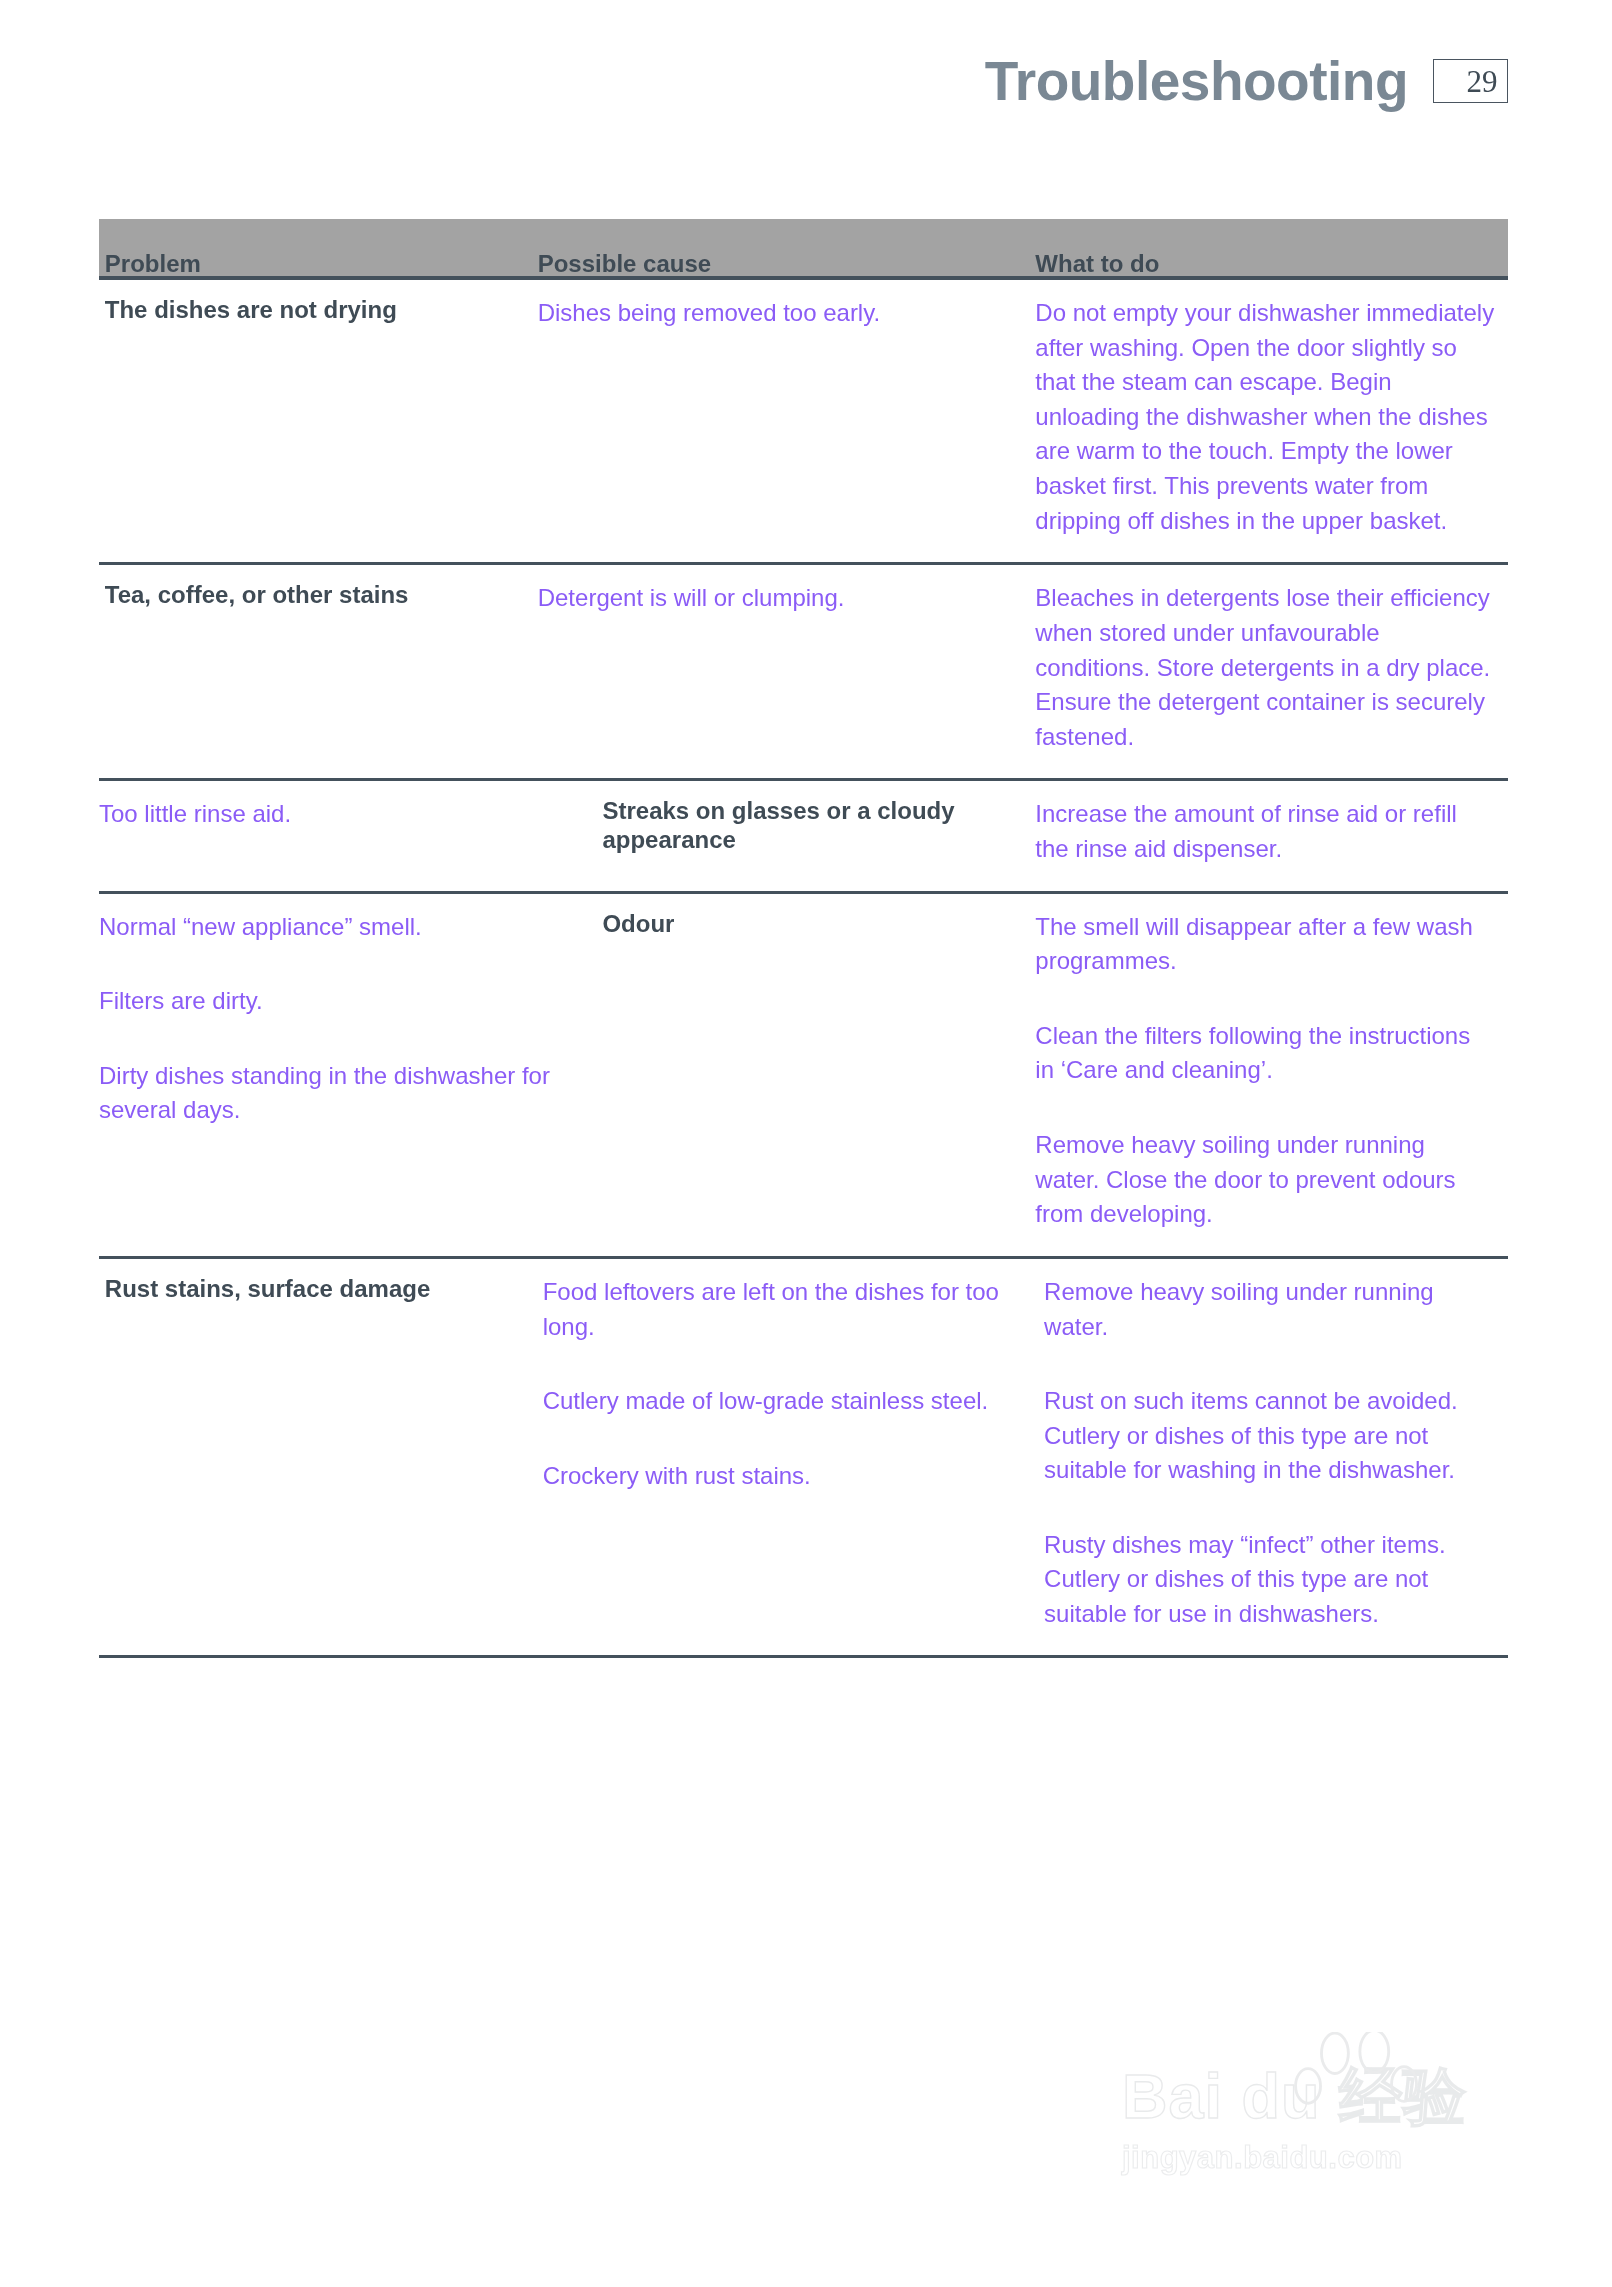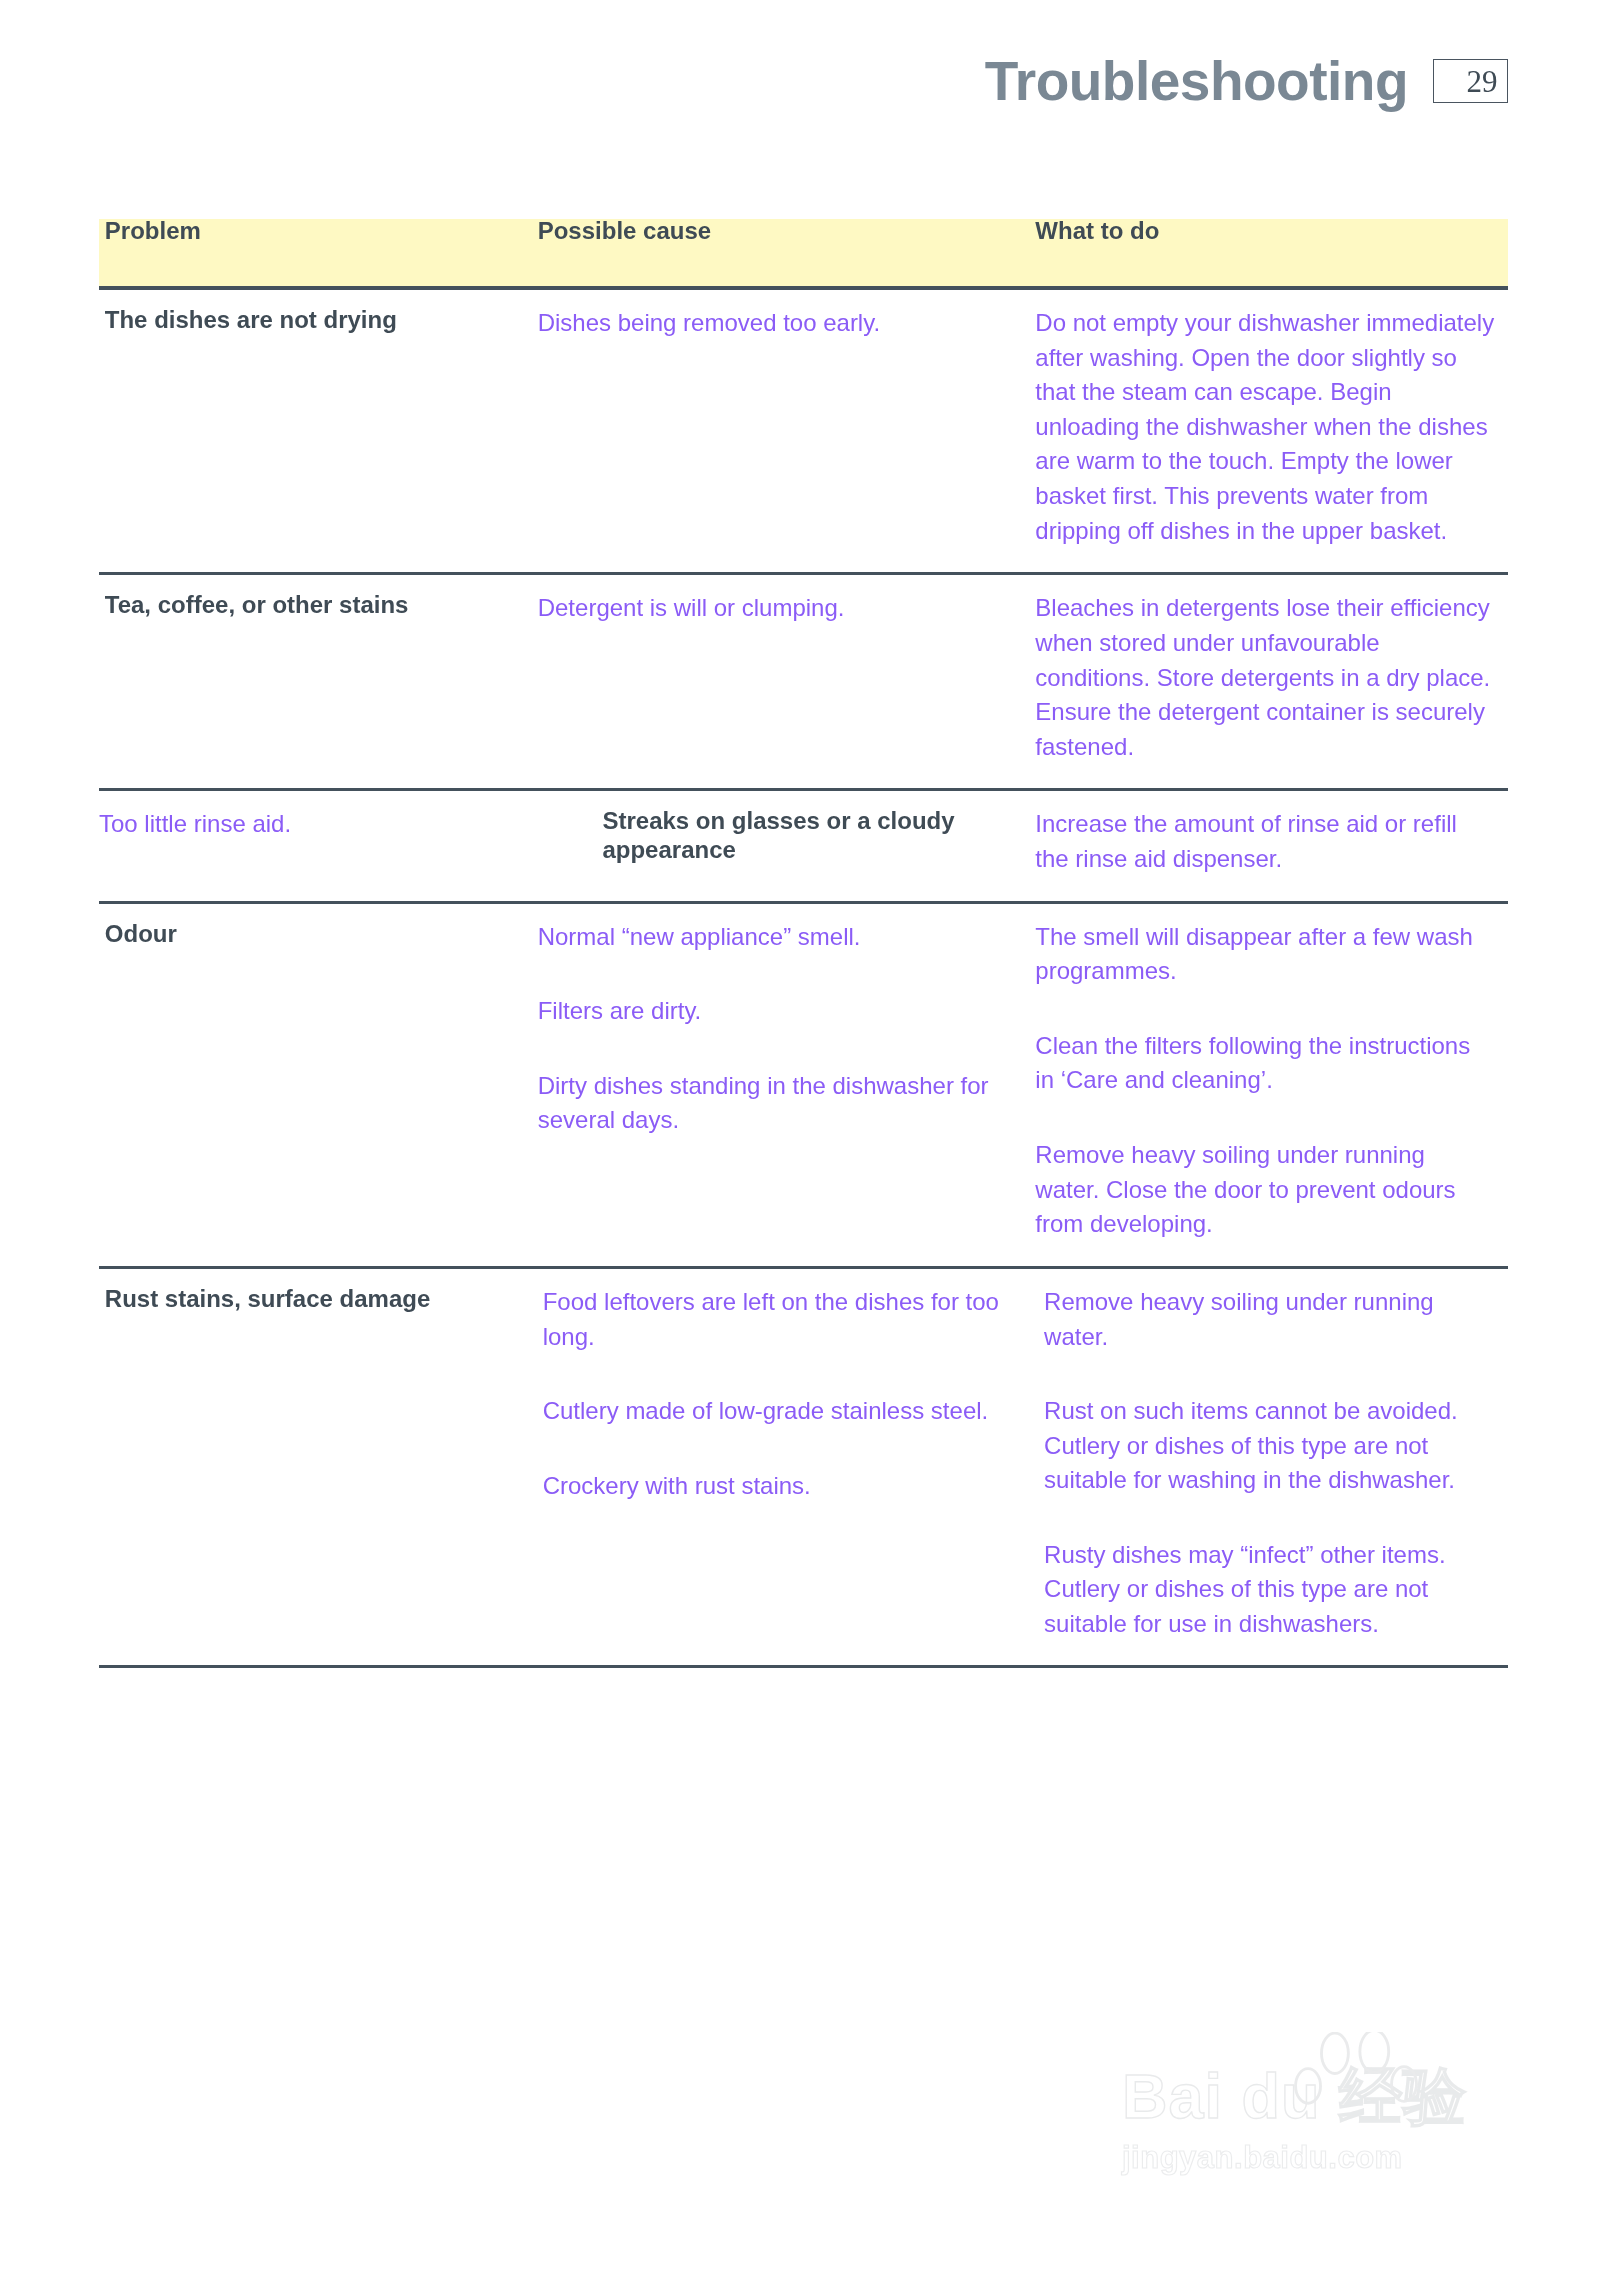--- a/index.html
+++ b/index.html
@@ -68,24 +68,24 @@
   .col {
     box-sizing: border-box;
     padding-right: 13.4px;
   }
   .col-problem  { width: 439px; padding-left: 5.8px; }
   .col-cause    { width: 498px; }
   .col-todo     { width: 473px; }
 
   
   .header-row {
-    background: #fef9c3;
+    background: #a3a3a3;
     border-bottom: 4.8px solid #44515c;
-    height: 71px;
-    align-items: flex-start;
+    height: 61px;
+    align-items: flex-end;
   }
   .header-row .col {
     font-size: 24px;
     font-weight: bold;
     color: #3f4b55;
     line-height: 1;
   }
 
   
   .body-row {
@@ -189,26 +189,26 @@
     <div class="col col-cause subgroup">
       <div class="sub-block cell-text">Too little rinse aid.</div>
     </div>
     <div class="col col-problem cell-problem">Streaks on glasses or a cloudy appearance</div>
     <div class="col col-todo subgroup">
       <div class="sub-block cell-text">Increase the amount of rinse aid or refill the rinse aid dispenser.</div>
     </div>
   </div>
 
   <div class="row body-row">
-    <div class="col col-problem cell-problem">Odour</div>
     <div class="col col-cause subgroup">
       <div class="sub-block cell-text">Normal “new appliance” smell.</div>
       <div class="sub-block cell-text">Filters are dirty.</div>
       <div class="sub-block cell-text">Dirty dishes standing in the dishwasher for several days.</div>
     </div>
+    <div class="col col-problem cell-problem">Odour</div>
     <div class="col col-todo subgroup">
       <div class="sub-block cell-text">The smell will disappear after a few wash programmes.</div>
       <div class="sub-block cell-text">Clean the filters following the instructions in ‘Care and cleaning’.</div>
       <div class="sub-block cell-text">Remove heavy soiling under running water. Close the door to prevent odours from developing.</div>
     </div>
   </div>
 
   <div class="row body-row">
     <div class="col col-problem cell-problem">Rust stains, surface damage</div>
     <div class="col col-cause subgroup">

